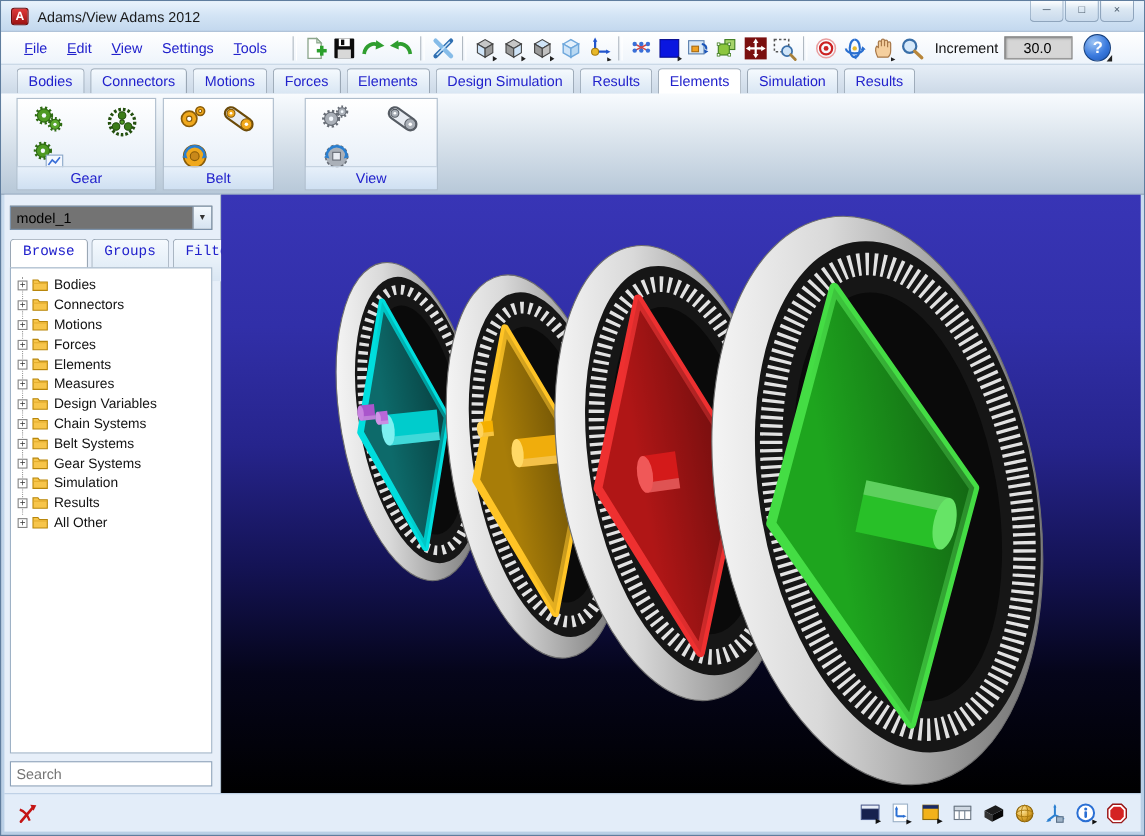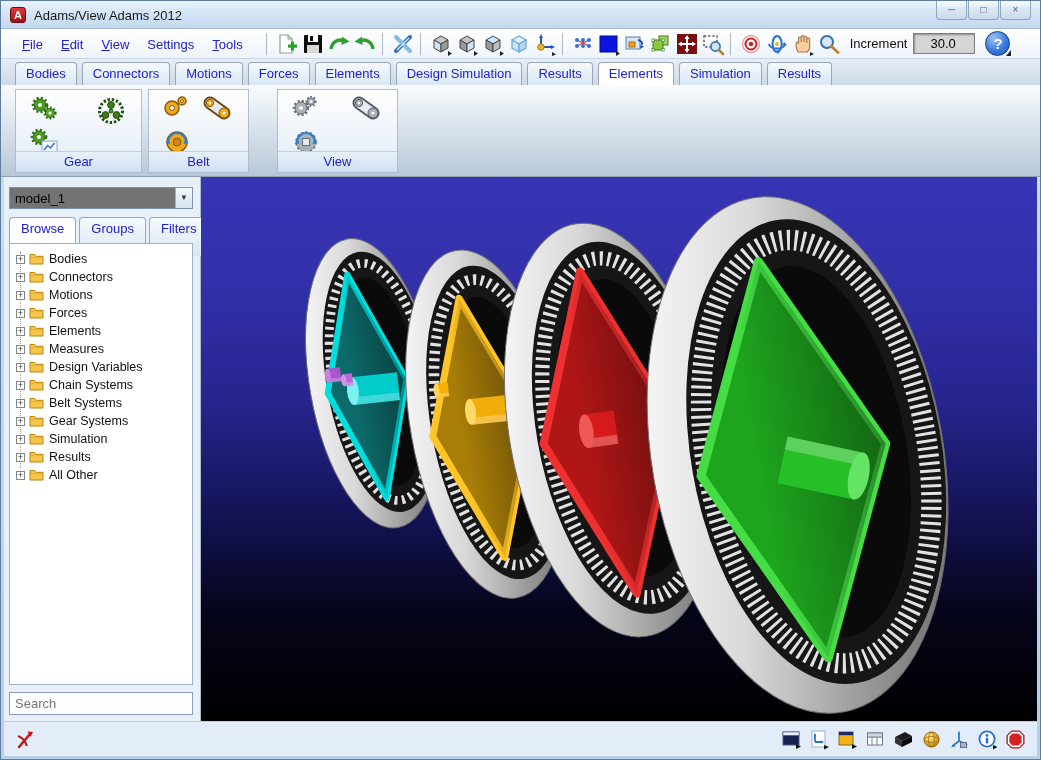--- a/index.html
+++ b/index.html
@@ -51,21 +51,21 @@
   .gi { position:absolute; width:32px; height:32px; }
   .gi-tl { left:12px; top:5px; } .gi-tr { right:14px; top:5px; } .gi-bl { left:12px; top:36px; }
 
   
   .sidebar { position:absolute; left:3px; top:176px; width:197px; bottom:38px; background:#e7eff9; border-right:1px solid #aebdcc; }
   .combo { position:absolute; left:5px; right:7px; top:10px; height:22px; background:#737373; border:1px solid #7c94ad; display:flex; }
   .combo-text { flex:1; font-size:13px; color:#000; padding:3px 5px; }
   .combo-btn { width:17px; border-left:1px solid #9eb0c4; background:linear-gradient(#f4f9fd,#d5e3f1);
     font-size:8px; color:#333; text-align:center; line-height:20px; }
   .side-tabs { position:absolute; left:5px; top:40px; white-space:nowrap; }
-  .side-tabs .tab { padding:3px 11px 20px; margin-right:3px; font-size:13px; }
+  .side-tabs .tab { padding:3px 11px 20px; margin-right:3px; font-size:13px;font-family:Liberation Mono, monospace; }
   .tree { position:absolute; left:5px; right:7px; top:66px; bottom:36px; background:#fff; border:1px solid #9eb2c6; overflow:hidden; padding:6px 0 0 6px; }
   .tree-row { height:18px; display:flex; align-items:center; font-size:12.5px; color:#111; position:relative; }
   .expander { width:9px; height:9px; border:1px solid #848484; background:#fff; font-size:9px; line-height:7px; text-align:center; color:#333; margin-right:4px; flex:none; }
   .tree-vline { position:absolute; left:10px; top:8px; width:0; border-left:1px dotted #9a9a9a; }
   .folder { margin-right:5px; flex:none; display:flex; }
   .search-box { position:absolute; left:5px; right:7px; bottom:6px; height:23px; background:#fff; border:1px solid #8aa0b8;
     font-size:13px; font-family:"Liberation Sans",sans-serif; padding:0 5px; color:#333; }
 
   
   .viewport { position:absolute; left:200px; right:3px; top:176px; bottom:38px;

